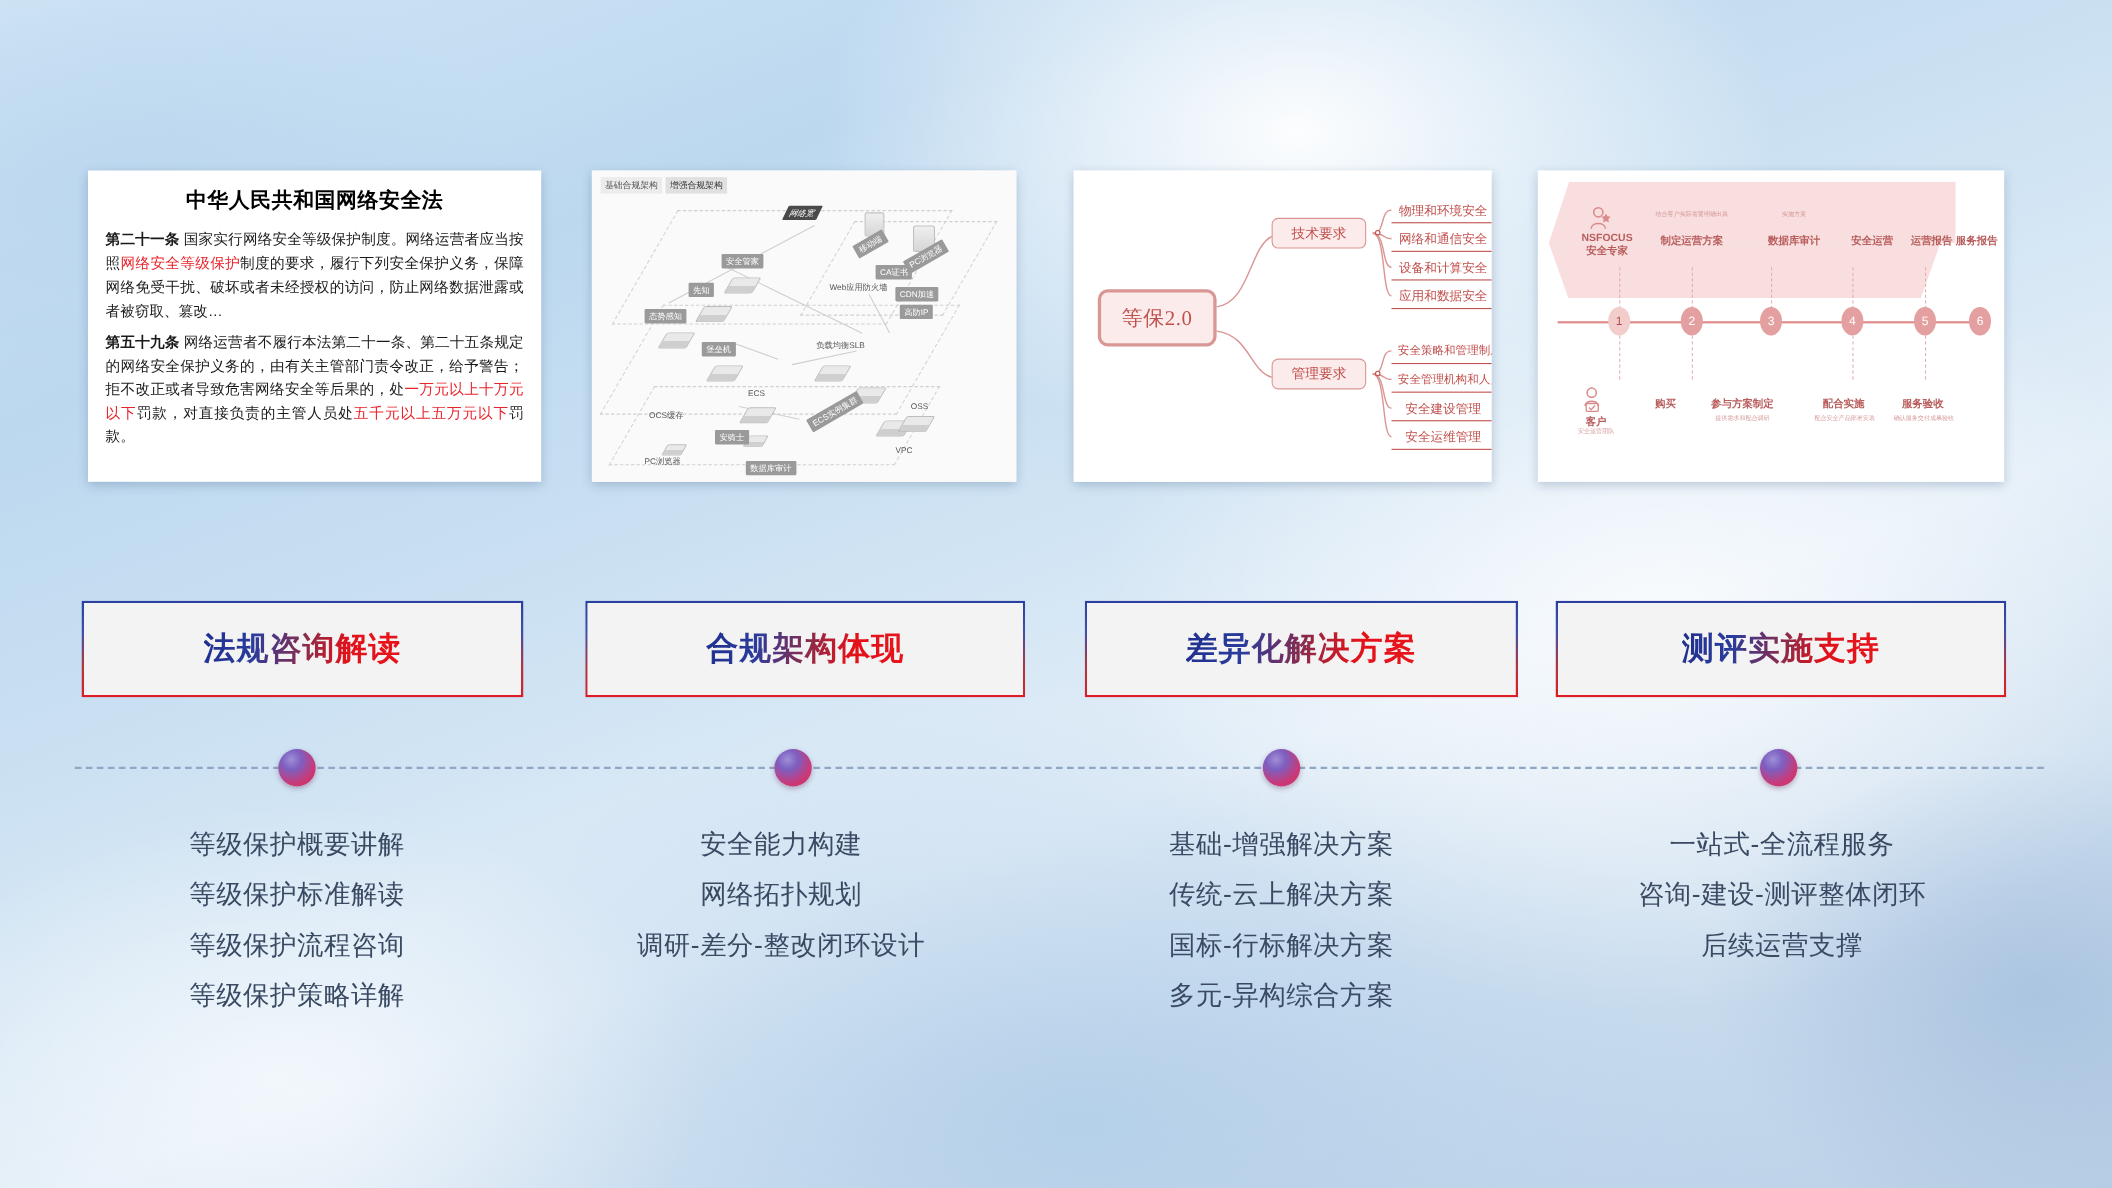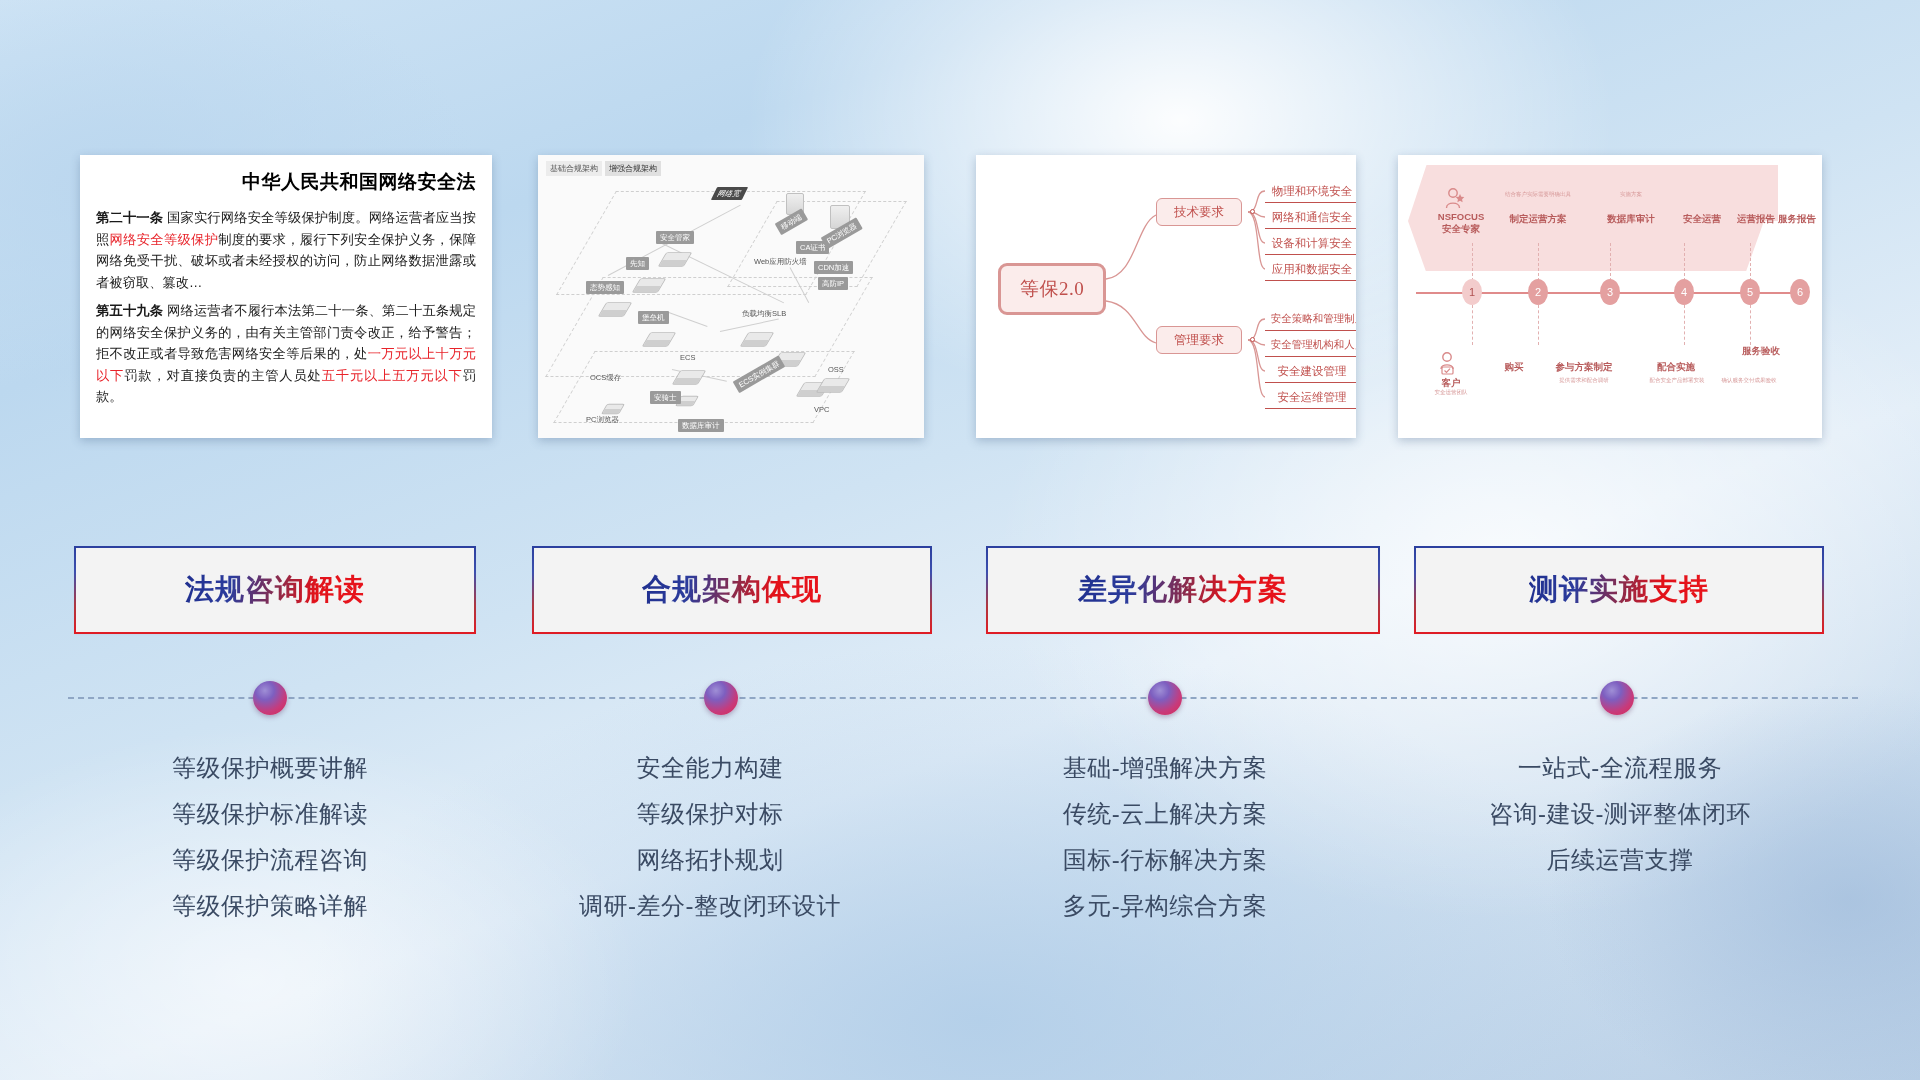--- a/index.html
+++ b/index.html
@@ -35,21 +35,21 @@
     overflow:hidden;
   }
   .card.c1 { left:80px;  width:412px; }
   .card.c2 { left:538px; width:386px; }
   .card.c3 { left:976px; width:380px; }
   .card.c4 { left:1398px;width:424px; }
 
   
   .law { padding:14px 16px 0 16px; color:#111; }
   .law-title {
-    text-align:right; font-size:19px; font-weight:bold; letter-spacing:.5px;
+    text-align:center; font-size:19px; font-weight:bold; letter-spacing:.5px;
     margin-bottom:12px; color:#000;
   }
   .law p { font-size:13.3px; line-height:1.62; text-align:justify; color:#1a1a1a; }
   .law p + p { margin-top:7px; }
   .law b { font-weight:bold; }
   .law .red { color:#e8232a; }
 
   
   .arch { position:relative; width:100%; height:100%; background:#fafafa; }
   .arch-tabs { position:absolute; left:8px; top:6px; display:flex; gap:3px; }
@@ -373,21 +373,21 @@
         <div class="tl-txt tiny" style="left:22px;top:234px;width:62px;">安全运营团队</div>
 
         <div class="tl-txt big" style="left:92px;top:206px;width:48px;">购买</div>
 
         <div class="tl-txt big" style="left:146px;top:206px;width:80px;">参与方案制定</div>
         <div class="tl-txt tiny" style="left:146px;top:222px;width:80px;">提供需求和配合调研</div>
 
         <div class="tl-txt big" style="left:246px;top:206px;width:64px;">配合实施</div>
         <div class="tl-txt tiny" style="left:240px;top:222px;width:78px;">配合安全产品部署安装</div>
 
-        <div class="tl-txt big" style="left:318px;top:190px;width:64px;text-align:right;">服务验收</div>
+        <div class="tl-txt big" style="left:318px;top:206px;width:64px;">服务验收</div>
         <div class="tl-txt tiny" style="left:312px;top:222px;width:78px;">确认服务交付成果验收</div>
       </div>
     </div>
   </div>
 
   <div class="titles">
     <div class="tbox t1">
       <span class="tlabel">法规咨询解读</span>
     </div>
     <div class="tbox t2">
@@ -413,21 +413,20 @@
 
     <div class="lcol l1">
       <div class="li">等级保护概要讲解</div>
       <div class="li">等级保护标准解读</div>
       <div class="li">等级保护流程咨询</div>
       <div class="li">等级保护策略详解</div>
     </div>
 
     <div class="lcol l2">
       <div class="li">安全能力构建</div>
-      <div class="li">等级保护对标</div>
       <div class="li">网络拓扑规划</div>
       <div class="li">调研-差分-整改闭环设计</div>
     </div>
 
     <div class="lcol l3">
       <div class="li">基础-增强解决方案</div>
       <div class="li">传统-云上解决方案</div>
       <div class="li">国标-行标解决方案</div>
       <div class="li">多元-异构综合方案</div>
     </div>

